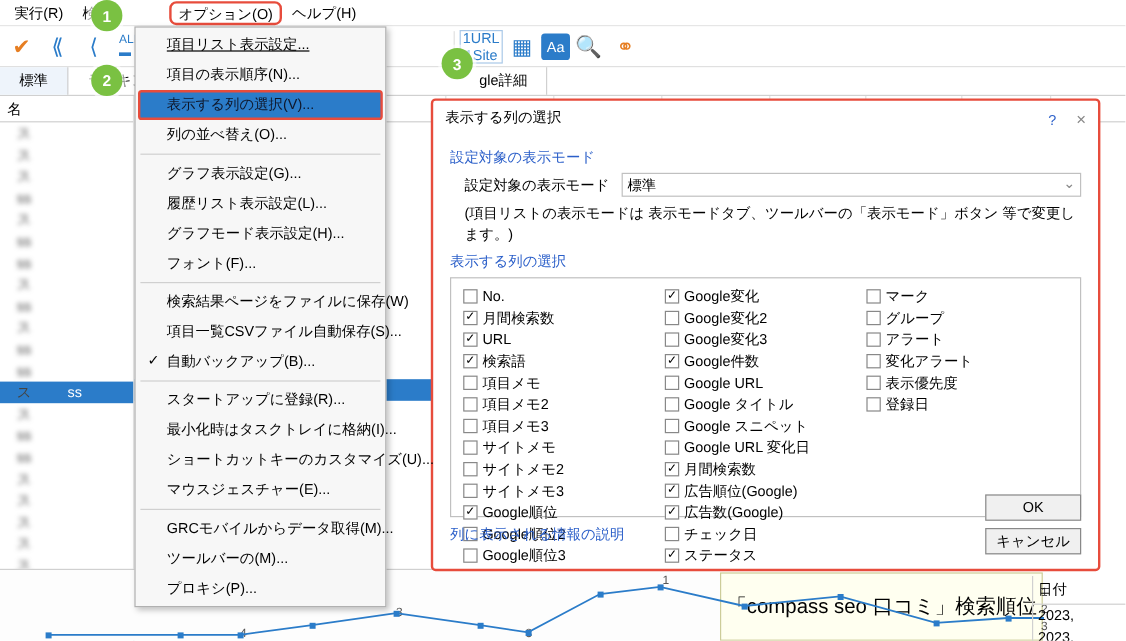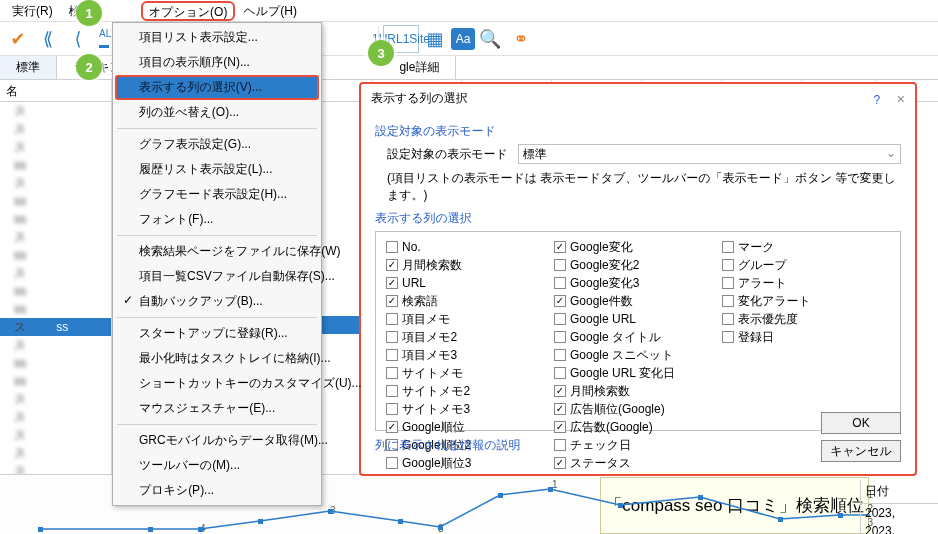--- a/index.html
+++ b/index.html
@@ -7,21 +7,21 @@
 
     
     .menubar { height: 22px; background: #fff; border-bottom: 1px solid #e0e0e0; display: flex; padding-left: 4px; }
     .menubar-item { padding: 3px 8px; cursor: default; }
     .menubar-item.highlighted { border: 2px solid #e74c3c; border-radius: 6px; padding: 1px 6px; margin-top: 1px; }
 
     
     .toolbar { height: 34px; background: #fff; display: flex; align-items: center; padding: 2px 4px; gap: 2px; border-bottom: 1px solid #e0e0e0; }
     .tb-btn { width: 28px; height: 28px; display: flex; align-items: center; justify-content: center; color: #2b7cc9; font-size: 18px; }
     .tb-sep { width:1px; height:26px; background:#e0e0e0; margin:0 2px; }
-    .tb-compound { display:flex; flex-direction:row; align-items:center; justify-content:center; width:36px; height:28px; font-size:8px; color:#2b7cc9; border:1px solid #a9c8e8; }
+    .tb-compound { display:flex; flex-direction:column; align-items:center; justify-content:center; width:36px; height:28px; font-size:8px; color:#2b7cc9; border:1px solid #a9c8e8; }
 
     
     .tabs-row { height: 24px; display: flex; border-bottom: 1px solid #d0d0d0; }
     .tab { padding: 3px 16px; border-right: 1px solid #d0d0d0; cursor: default; }
     .tab.active { background: #eef4fb; }
 
     
     .circle { position: absolute; width: 26px; height: 26px; border-radius: 50%; background: #7ac142; color: #fff; display: flex; align-items: center; justify-content: center; font-weight: bold; z-index: 500; font-size: 13px; box-shadow: 0 0 0 3px rgba(255,255,255,0.6); }
 
     
@@ -232,21 +232,21 @@
       <div class="hcell" style="width:90px">月間検索数</div>
       <div class="hcell" style="width:80px">広告順位</div>
       <div class="hcell" style="width:80px">広告数(G)</div>
       <div class="hcell">ステータス</div>
     </div>
   </div>
 </div>
 <div class="mid-sel"></div>
 
 <div class="dropdown" id="dropdown">
-    <div class="dd-item" style="position: relative;"><span>項目リスト表示設定...</span></div>
+    <div class="dd-item" style="position: relative; text-decoration: underline;"><span>項目リスト表示設定...</span></div>
     <div class="dd-item" style="position: relative;"><span>項目の表示順序(N)...</span></div>
     <div class="dd-item selected" style="position: relative;"><span>表示する列の選択(V)...</span></div>
     <div class="dd-item" style="position: relative;"><span>列の並べ替え(O)...</span></div>
     <div class="dd-sep"></div>
     <div class="dd-item" style="position: relative;"><span>グラフ表示設定(G)...</span></div>
     <div class="dd-item" style="position: relative;"><span>履歴リスト表示設定(L)...</span></div>
     <div class="dd-item" style="position: relative;"><span>グラフモード表示設定(H)...</span></div>
     <div class="dd-item" style="position: relative;"><span>フォント(F)...</span></div>
     <div class="dd-sep"></div>
     <div class="dd-item" style="position: relative;"><span>検索結果ページをファイルに保存(W)</span></div>

